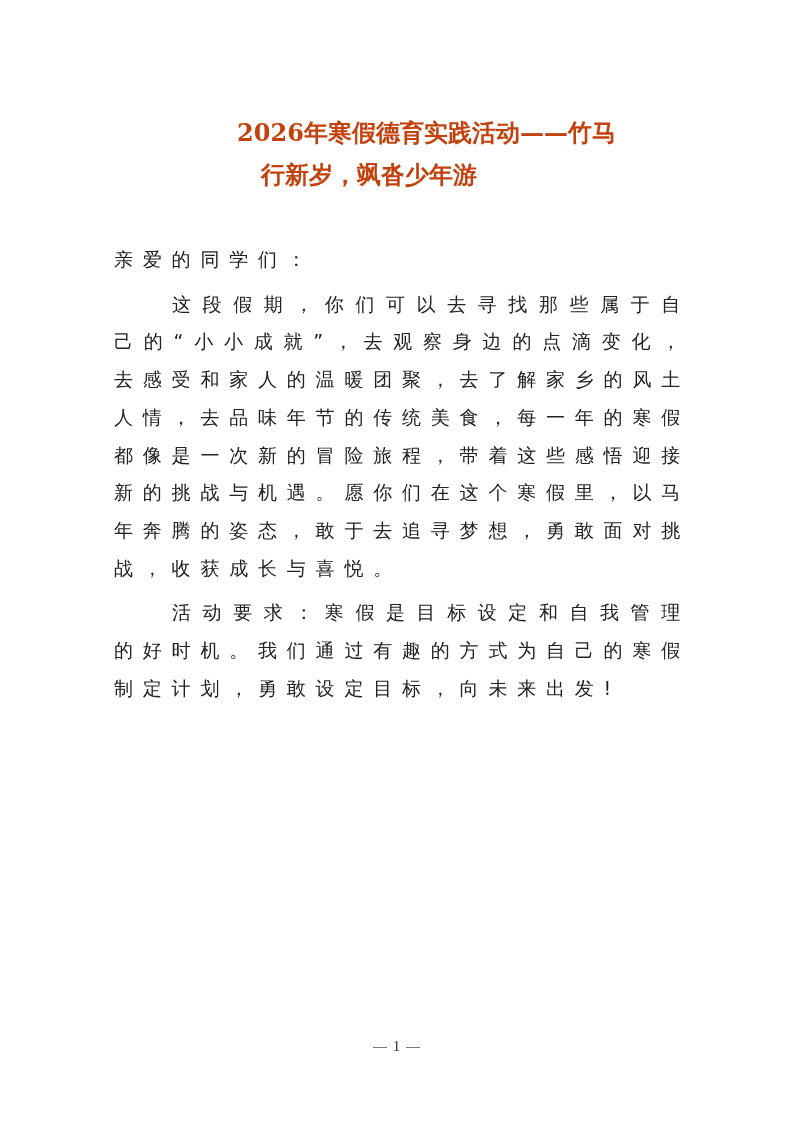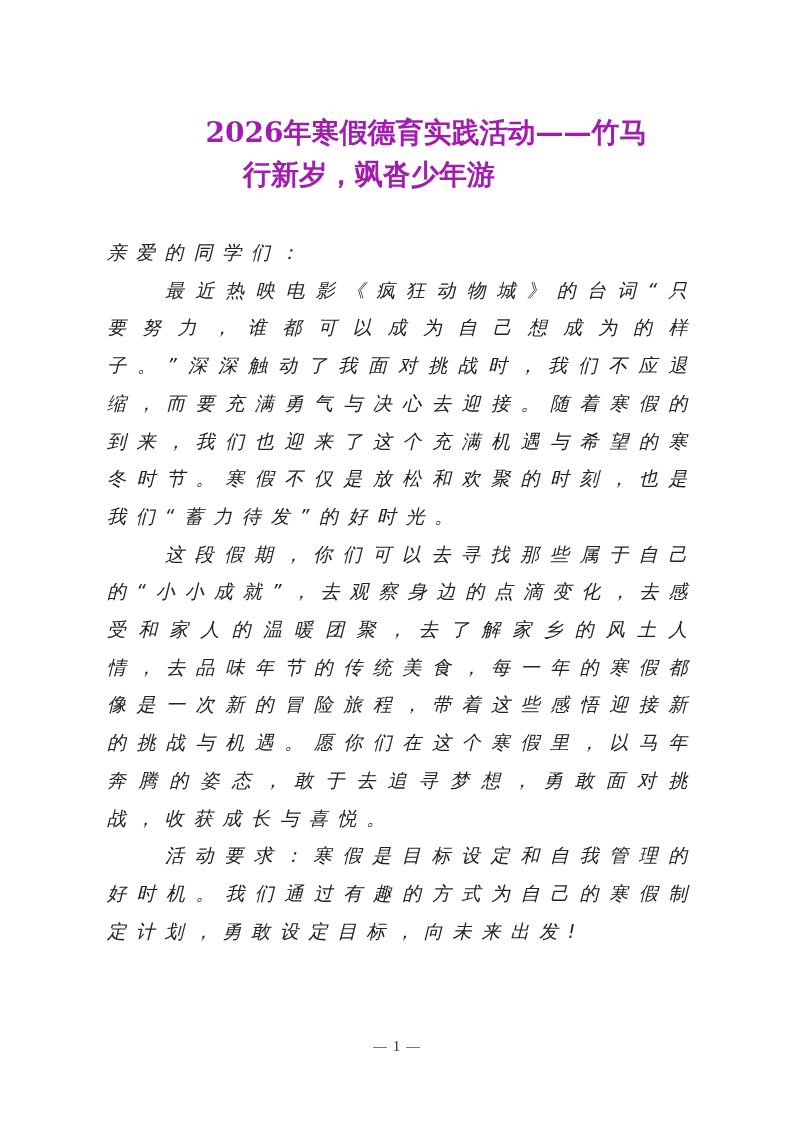--- a/index.html
+++ b/index.html
@@ -1,51 +1,50 @@
 <!DOCTYPE html>
 <html><head>
 <meta charset="utf-8">
 <style>
   html, body { margin: 0; padding: 0; background: #ffffff; }
   body { width: 793px; height: 1122px; position: relative; overflow: hidden; }
   .page { position: absolute; left: 0; top: 0; width: 793px; height: 1122px; background: #fff; }
   .title {
     position: absolute; left: 0; width: 793px; top: 112px;
     font-family: "DejaVu Serif", "Liberation Serif", serif;
-    font-weight: bold; font-size: 28px; color: #a21caf;
+    font-weight: bold; font-size: 24px; color: #c2410c;
     line-height: 42px; text-align: center;
   }
   .title .l1 { display: block; padding-left: 60px; letter-spacing: 0px; }
   .title .l2 { display: block; padding-left: 0px; margin-left: -55px; }
   .body {
     position: absolute; left: 107px; top: 234px; width: 590px;
     font-family: "DejaVu Sans", "Liberation Sans", sans-serif;
     font-size: 19px; color: #222; line-height: 37.7px;
     letter-spacing: 9.8px;
   }
-  .body p { margin: 0; text-align: justify; text-align-last: left; font-style: italic; }
+  .body p { margin: 7px; text-align: justify; text-align-last: left; }
   .body p.indent { text-indent: 58px; }
   .footer {
     position: absolute; left: 0; width: 793px; top: 1038px; text-align: center;
     font-family: "Liberation Serif", serif; font-size: 15px; color: #333;
   }
   .footer .dash { display: inline-block; width: 14px; height: 1px; background: #777; vertical-align: middle; margin: 0 6px; }
 </style>
 </head>
 <body>
 
 <div class="page">
   <div class="title">
     <span class="l1">2026年寒假德育实践活动——竹马</span>
     <span class="l2">行新岁，飒沓少年游</span>
   </div>
 
   <div class="body">
     <p>亲爱的同学们：</p>
-    <p class="indent">最近热映电影《疯狂动物城》的台词“只要努力，谁都可以成为自己想成为的样子。”深深触动了我面对挑战时，我们不应退缩，而要充满勇气与决心去迎接。随着寒假的到来，我们也迎来了这个充满机遇与希望的寒冬时节。寒假不仅是放松和欢聚的时刻，也是我们“蓄力待发”的好时光。</p>
     <p class="indent">这段假期，你们可以去寻找那些属于自己的“小小成就”，去观察身边的点滴变化，去感受和家人的温暖团聚，去了解家乡的风土人情，去品味年节的传统美食，每一年的寒假都像是一次新的冒险旅程，带着这些感悟迎接新的挑战与机遇。愿你们在这个寒假里，以马年奔腾的姿态，敢于去追寻梦想，勇敢面对挑战，收获成长与喜悦。</p>
     <p class="indent">活动要求：寒假是目标设定和自我管理的好时机。我们通过有趣的方式为自己的寒假制定计划，勇敢设定目标，向未来出发!</p>
   </div>
 
   <div class="footer">
     <span class="dash"></span><span>1</span><span class="dash"></span>
   </div>
 </div>
 
 </body></html>

